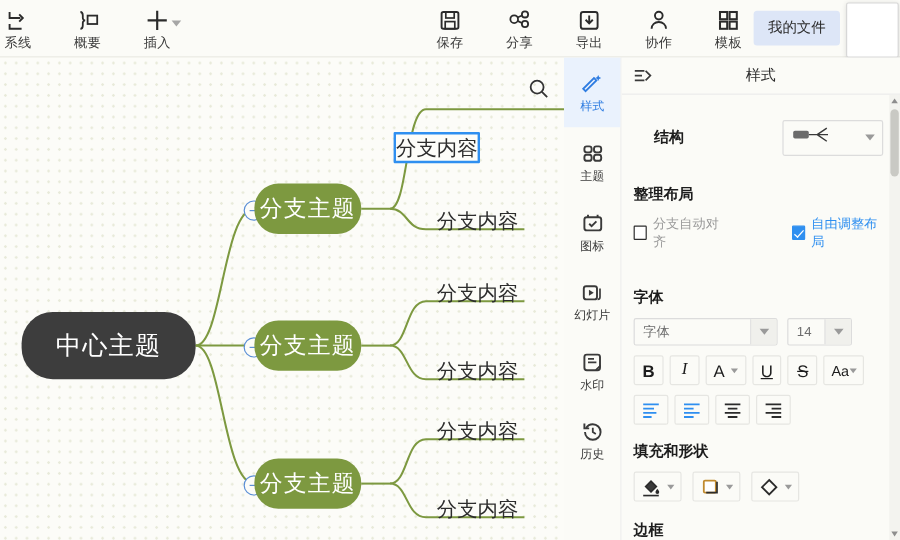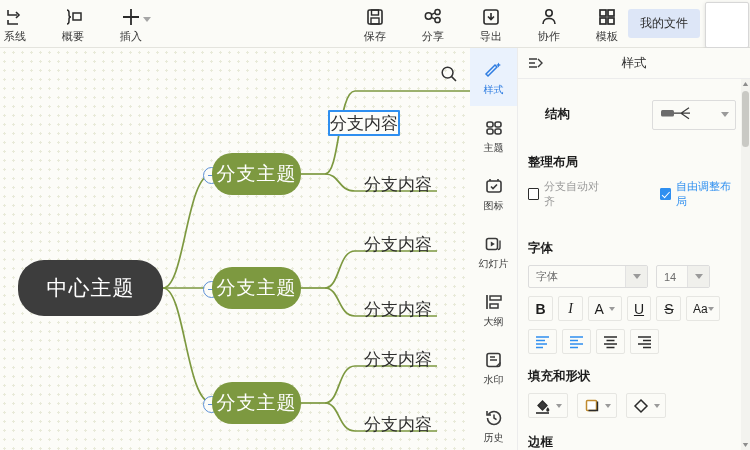--- a/index.html
+++ b/index.html
@@ -359,30 +359,20 @@
       <div class="rail-ico">
         <svg width="20" height="20" viewBox="0 0 20 20">
             <rect x="2.5" y="4.5" width="11" height="11" rx="2" stroke="#3a3a3a" stroke-width="1.6" fill="none"></rect>
             <path d="M16 6.5v7a2 2 0 01-2 2" stroke="#3a3a3a" stroke-width="1.4" fill="none"></path>
             <path d="M6.8 7.5v5l4-2.5z" fill="#3a3a3a"></path>
           </svg>
       </div>
       <div class="rail-lab">幻灯片</div>
     </div>
 
-    <div class="rail-item">
-      <div class="rail-ico">
-        <svg width="20" height="20" viewBox="0 0 20 20">
-            <path d="M3 3v14" stroke="#3a3a3a" stroke-width="1.7"></path>
-            <rect x="6" y="4" width="11" height="4" stroke="#3a3a3a" stroke-width="1.5" fill="none"></rect>
-            <rect x="6" y="12" width="8" height="4" stroke="#3a3a3a" stroke-width="1.5" fill="none"></rect>
-          </svg>
-      </div>
-      <div class="rail-lab">大纲</div>
-    </div>
 
     <div class="rail-item">
       <div class="rail-ico">
         <svg width="20" height="20" viewBox="0 0 20 20">
             <rect x="3" y="3.5" width="13" height="13" rx="2" stroke="#3a3a3a" stroke-width="1.6" fill="none"></rect>
             <path d="M6 7h5M6 10h7M16.5 12.5l-4 4" stroke="#3a3a3a" stroke-width="1.4"></path>
           </svg>
       </div>
       <div class="rail-lab">水印</div>
     </div>

